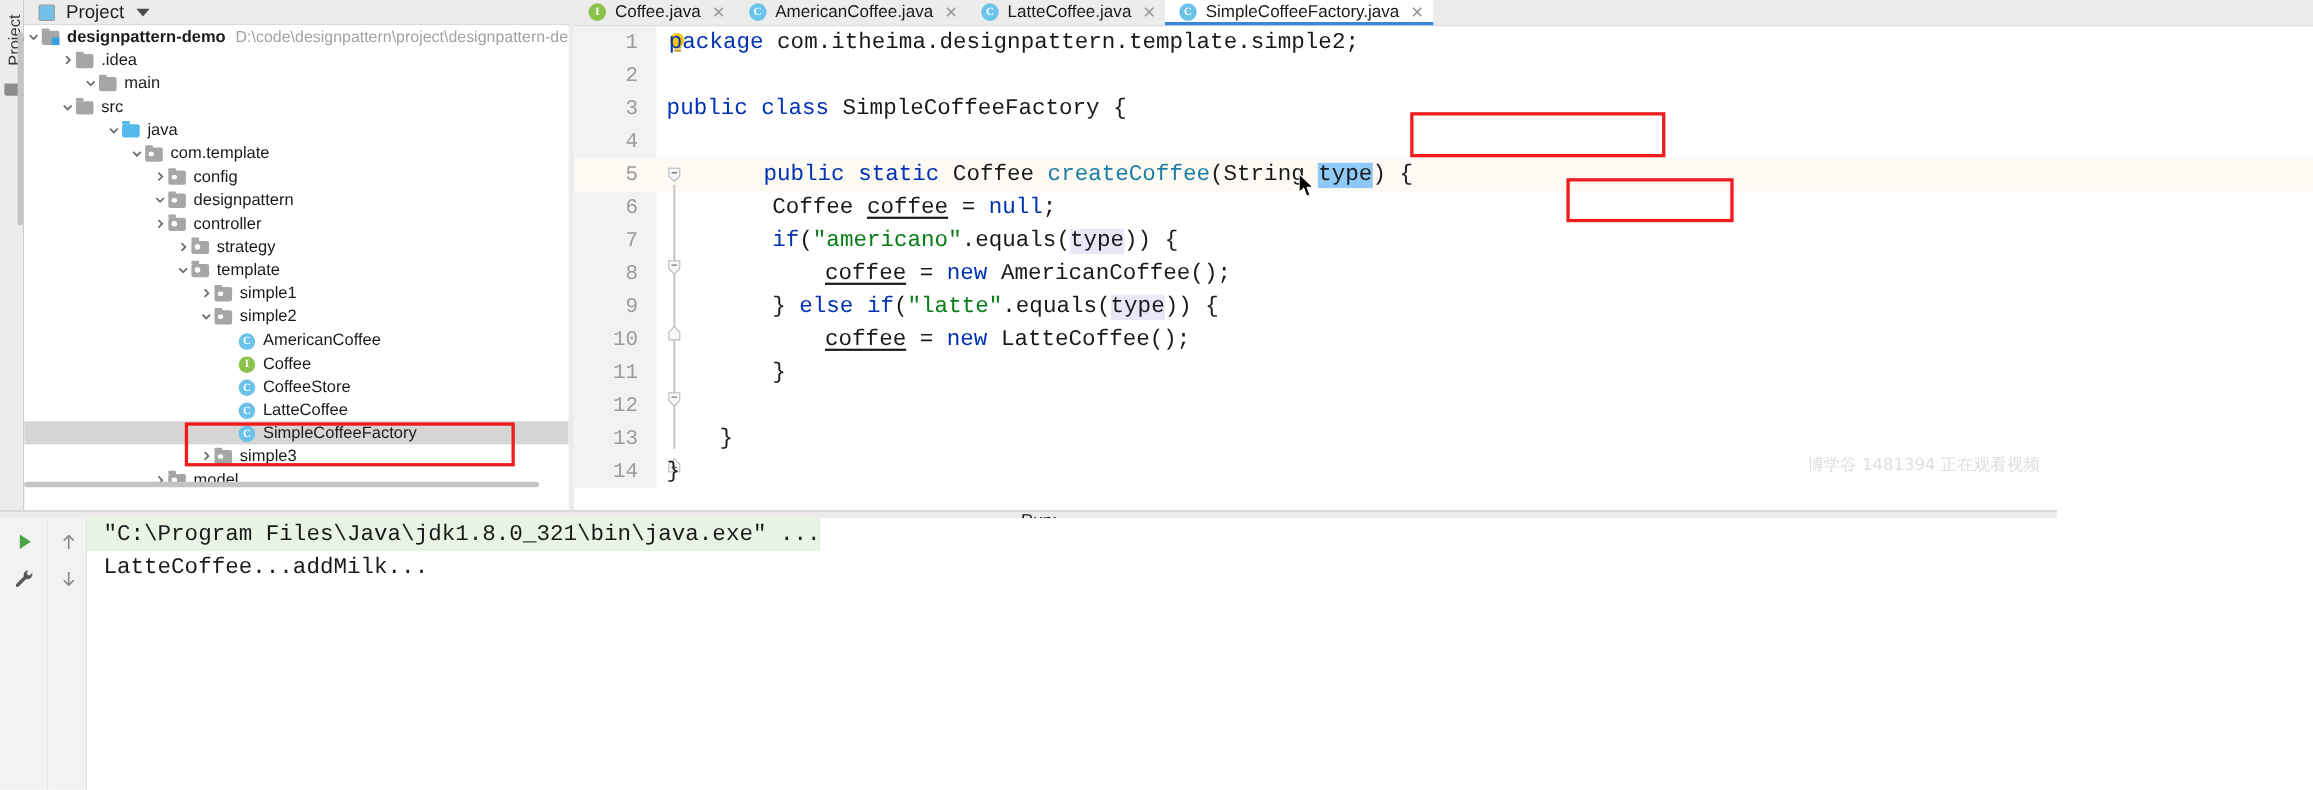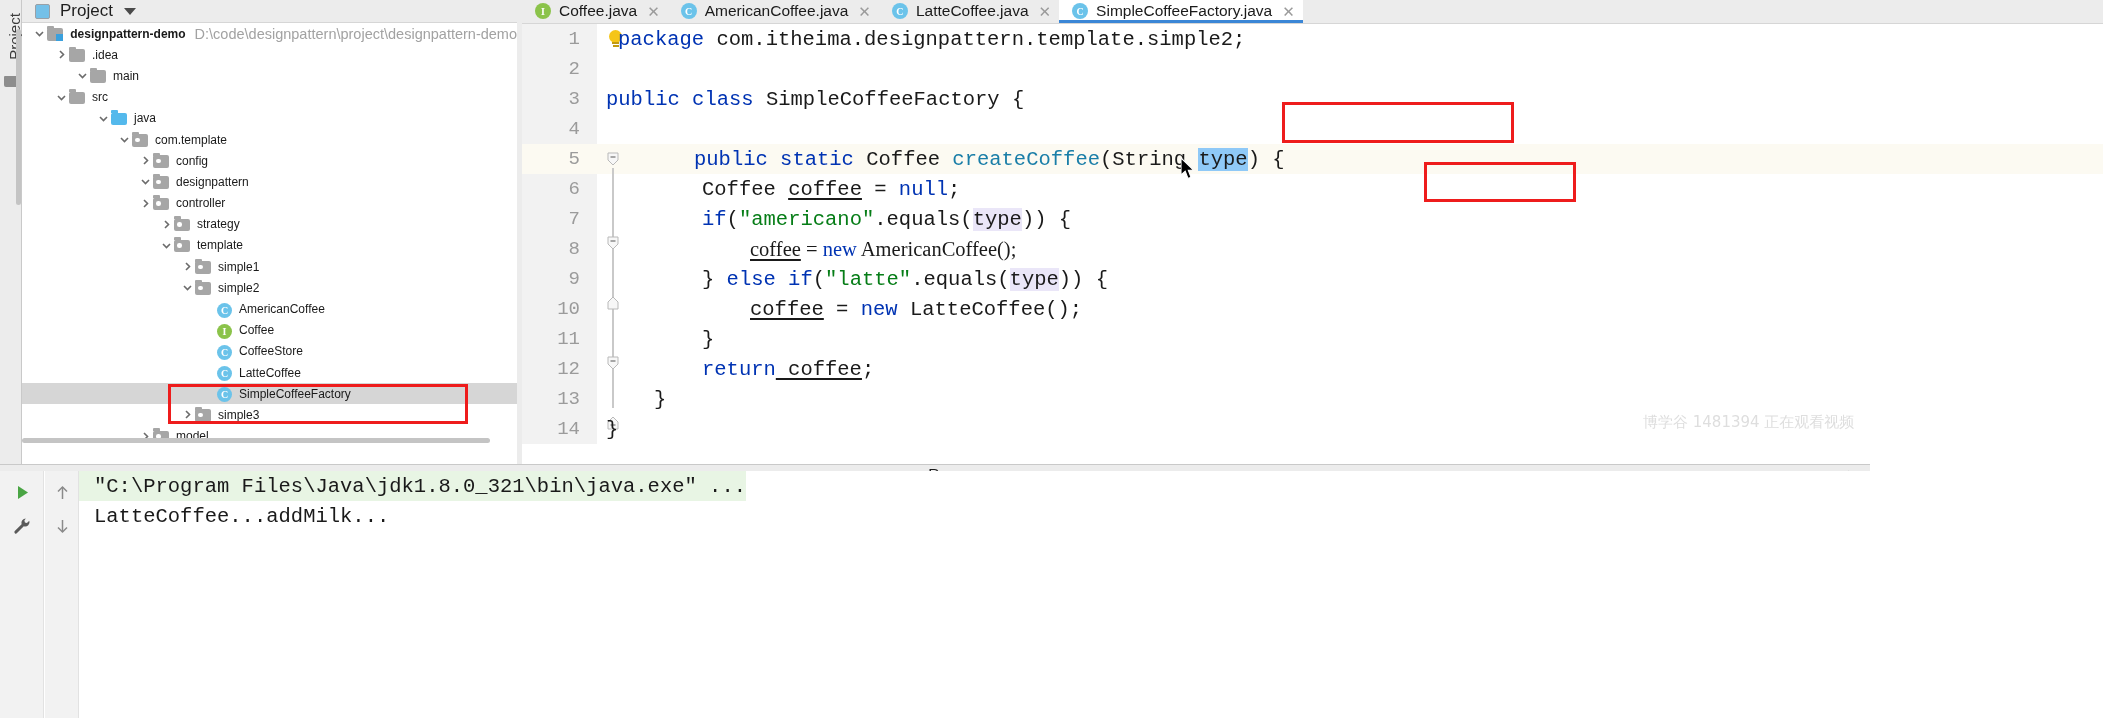--- a/index.html
+++ b/index.html
@@ -64,21 +64,21 @@
     white-space: nowrap;
   }
   .trow.sel { background: #d6d6d6; }
   .twist {
     width: 16px; height: 16px; flex: 0 0 16px;
     display:flex; align-items:center; justify-content:center;
     color:#6b6b6b;
   }
   .twist svg { display:block; }
   .ticon { width: 17px; height: 15px; flex: 0 0 17px; margin-right: 6px; position: relative; }
-  .tlabel { font-size: 12px; }
+  .tlabel { font-size: 15px; }
   .tlabel.bold { font-weight: bold; }
   .tpath { font-size: 14.5px; color: #a2a2a2; margin-left: 9px; }
 
   
   .f-plain, .f-src, .f-pkg, .f-mod {
     position:absolute; left:0; top:2px; width:16px; height:12.5px;
     border-radius: 1.5px 2px 2px 2px;
   }
   .f-plain { background:#a6a6a6; }
   .f-plain::before{content:"";position:absolute;left:0;top:-2.5px;width:7px;height:3px;background:#a6a6a6;border-radius:1px 1px 0 0;}
@@ -615,49 +615,46 @@
         </svg>
     </div>
     <div class="fold" style="top:390px;">
       <svg width="18" height="18" viewBox="0 0 18 18">
           <path d="M4 15 h10 v-7 l-5 -5 l-5 5 z" fill="#f7f7f7" stroke="#b9b9b9" stroke-width="1"></path>
           <line x1="6.5" y1="11" x2="11.5" y2="11" stroke="#7a7a7a" stroke-width="1.3"></line>
         </svg>
     </div>
 
     <div class="code-area">
-      <div class="eline" style="top:0;position:absolute;left:12px;right:0;">
+      <div class="eline" style="top:0;position:absolute;left:2px;right:0;">
         <span class="etext"><span class="kw">package</span><span> com.itheima.designpattern.template.simple2;</span></span>
       </div>
       <div class="eline" style="top:60px;position:absolute;left:0;right:0;">
         <span class="etext"><span class="kw">public class</span><span> </span><span>SimpleCoffeeFactory</span><span> {</span></span>
       </div>
       <div class="eline" style="top:120px;position:absolute;left:0;right:0;">
         <span class="etext" style="left:132px;margin-left:40px;"><span class="kw">public static</span><span> Coffee </span><span class="mth">createCoffee</span><span>(String </span><span class="sel-id">type</span><span>) {</span></span>
       </div>
       <div class="eline" style="top:150px;position:absolute;left:0;right:0;">
         <span class="etext" style="left:180px;"><span>Coffee </span><span class="fld">coffee</span><span> = </span><span class="kw">null</span><span>;</span></span>
       </div>
       <div class="eline" style="top:180px;position:absolute;left:0;right:0;">
         <span class="etext" style="left:180px;"><span class="kw">if</span><span>(</span><span class="str">"americano"</span><span>.equals(</span><span class="hl-id">type</span><span>)) {</span></span>
       </div>
-      <div class="eline" style="top:210px;position:absolute;left:0;right:0;font-family:Liberation Serif, serif;">
+      <div class="eline" style="top:210px;position:absolute;left:0;right:0;">
         <span class="etext" style="left:228px;"><span class="fld">coffee</span><span> = </span><span class="kw">new</span><span> AmericanCoffee();</span></span>
       </div>
       <div class="eline" style="top:240px;position:absolute;left:0;right:0;">
         <span class="etext" style="left:180px;"><span>} </span><span class="kw">else if</span><span>(</span><span class="str">"latte"</span><span>.equals(</span><span class="hl-id">type</span><span>)) {</span></span>
       </div>
       <div class="eline" style="top:270px;position:absolute;left:0;right:0;">
         <span class="etext" style="left:228px;text-align:center;"><span class="fld">coffee</span><span> = </span><span class="kw">new</span><span> LatteCoffee();</span></span>
       </div>
       <div class="eline" style="top:300px;position:absolute;left:0;right:0;">
         <span class="etext" style="left:180px;">}</span>
-      </div>
-      <div class="eline" style="top:330px;position:absolute;left:0;right:0;">
-        <span class="etext" style="left:180px;"><span class="kw">return</span><span class="fld"> coffee</span><span>;</span></span>
       </div>
       <div class="eline" style="top:360px;position:absolute;left:0;right:0;">
         <span class="etext" style="left:132px;">}</span>
       </div>
       <div class="eline" style="top:390px;position:absolute;left:0;right:0;">
         <span class="etext" style="left:84px;">}</span>
       </div>
     </div>
 
     <div class="anno-class"></div>

